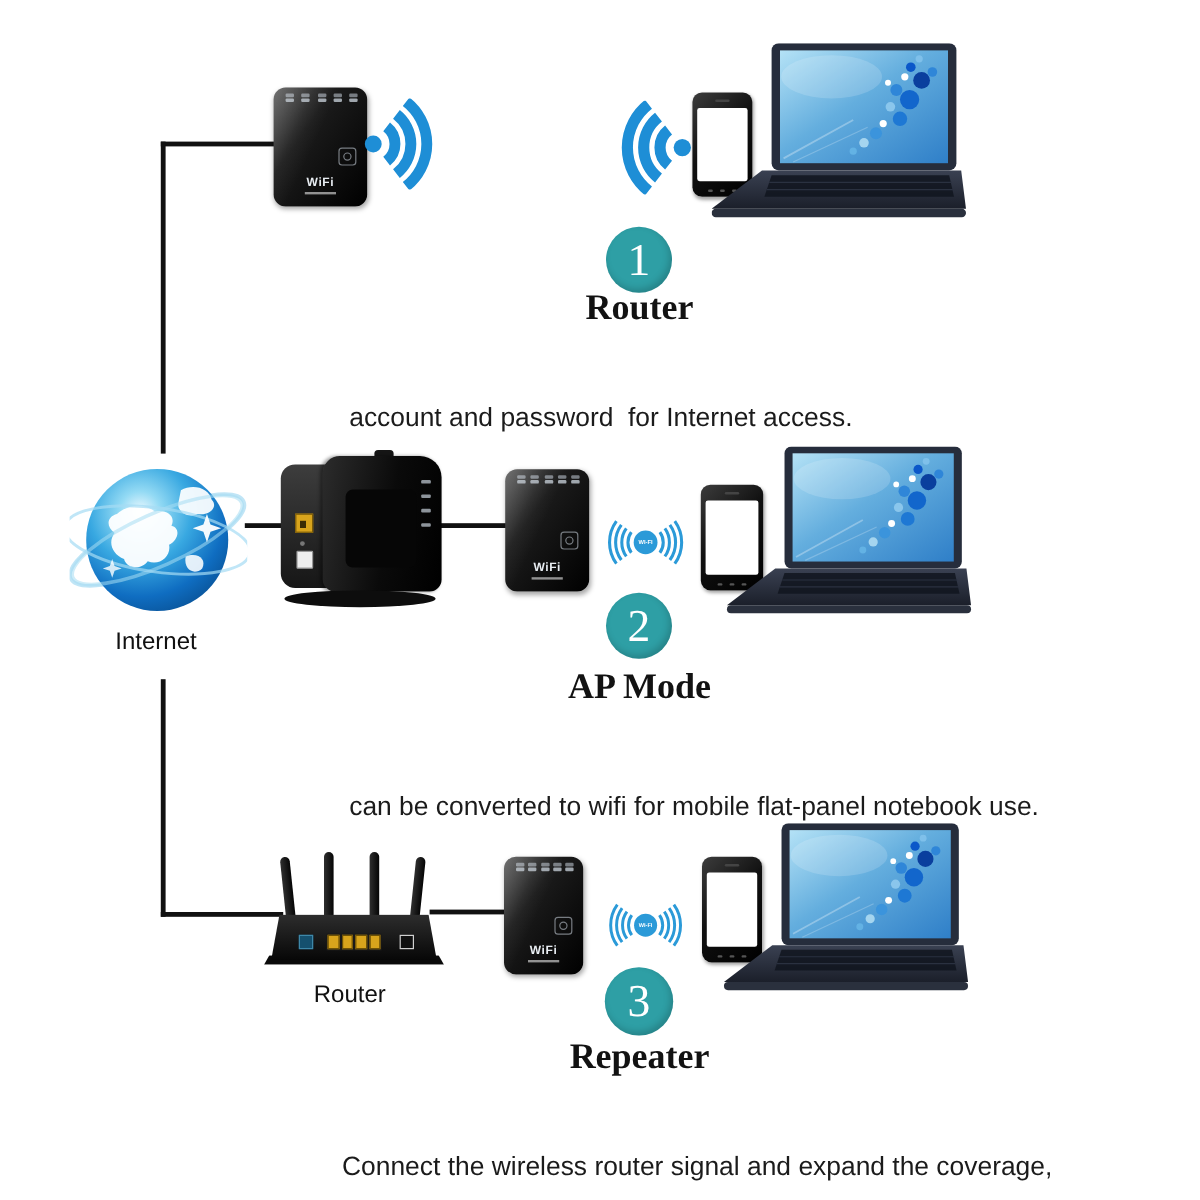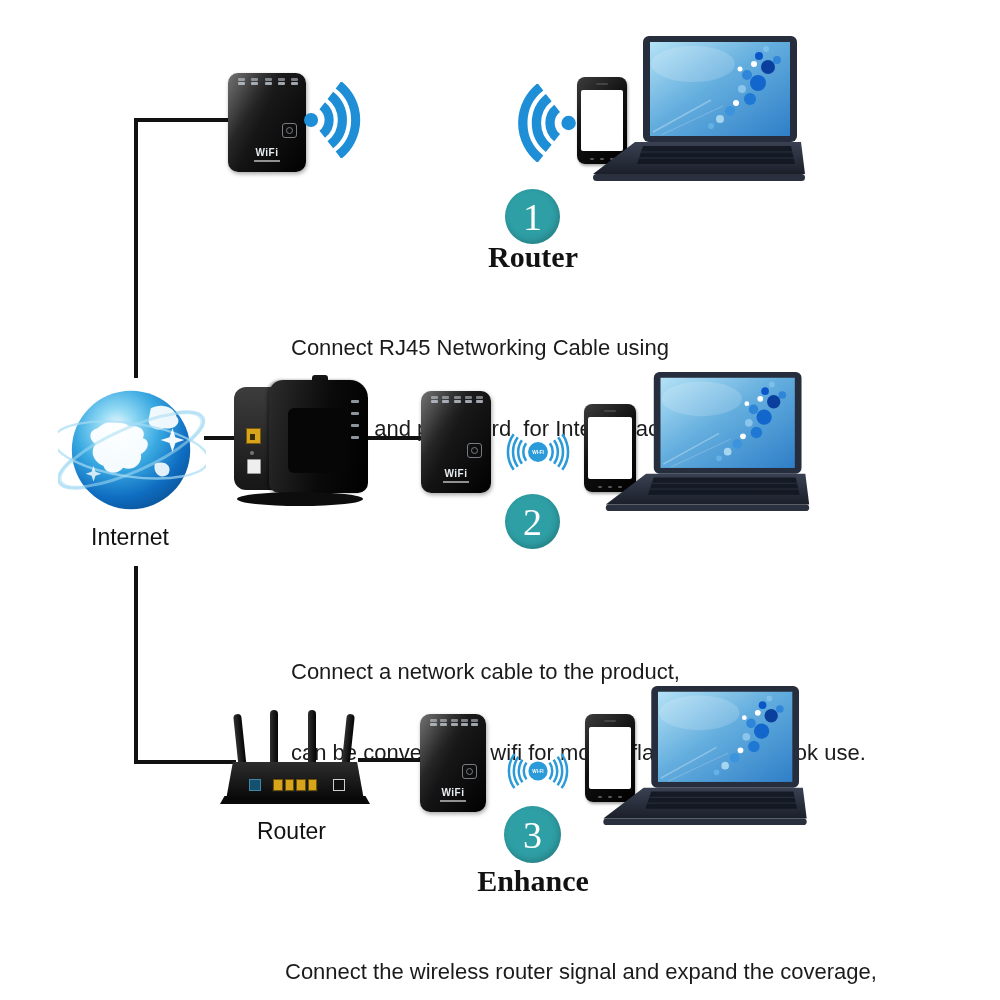--- a/index.html
+++ b/index.html
@@ -17,21 +17,21 @@
     font-family:"Liberation Serif","DejaVu Serif",serif;font-size:38px;line-height:1;
     box-shadow:inset -2px -3px 6px rgba(0,0,0,.18);}
 
   .step-title{position:absolute;text-align:center;
     font-family:"Liberation Serif","DejaVu Serif",serif;font-weight:700;
     font-size:30px;color:#121212;}
 
   .step-text{position:absolute;font-size:22px;line-height:27px;color:#1b1b1b;
     white-space:pre-wrap;}
 
-  .device-label{position:absolute;text-align:center;font-size:23px;color:#111;}
+  .device-label{position:absolute;text-align:center;font-size:20px;color:#111;}
 
   
   .extender{position:absolute;background:linear-gradient(125deg,#4a4a4a 0%,#1b1b1b 35%,#000 100%);
     border-radius:10px;box-shadow:1px 2px 4px rgba(0,0,0,.35);}
   .extender:after{content:"";position:absolute;inset:0;border-radius:10px;
     background:linear-gradient(115deg,rgba(255,255,255,.22) 0%,rgba(255,255,255,.05) 28%,transparent 45%);}
   .ext-leds{position:absolute;top:9px;left:10px;right:8px;display:flex;justify-content:space-between;}
   .ext-leds span{width:7px;height:3px;background:#9fa6ad;border-radius:1px;box-shadow:0 -4px 0 rgba(200,210,220,.55);}
   .ext-wps{position:absolute;right:9px;bottom:34%;width:13px;height:13px;border:1px solid #8a9097;
     border-radius:3px;opacity:.85;}
@@ -203,21 +203,20 @@
         <i></i>
       </div>
   </div>
   <svg class="abs" style="left:593px;top:36px;" width="212" height="148">
       <use href="#sym-laptop"></use>
     </svg>
 
   <div class="step-num" style="left:505px;top:189px;width:55px;height:55px;">1</div>
   <div class="step-title" style="left:383px;top:240px;width:300px;">Router</div>
   <div class="step-text" style="left:291px;top:280px;width:700px;">
-    <div>Connect RJ45 Networking Cable using</div>
     <div>account and password  for Internet access.</div>
   </div>
 
   <svg class="abs" style="left:58px;top:374px;" width="148" height="150">
       <use href="#sym-globe"></use>
     </svg>
   <div class="device-label" style="left:40px;top:524px;width:180px;">Internet</div>
 
   <div class="modem" style="left:234px;top:380px;width:134px;height:126px;">
     <div class="modem-knob"></div>
@@ -257,22 +256,22 @@
         <i></i>
         <i></i>
         <i></i>
       </div>
   </div>
   <svg class="abs" style="left:600px;top:372px;" width="215" height="142">
       <use href="#sym-laptop"></use>
     </svg>
 
   <div class="step-num" style="left:505px;top:494px;width:55px;height:55px;">2</div>
+  <div class="step-title" style="left:383px;top:556px;width:300px;">AP Mode</div>
   <div class="step-text" style="left:291px;top:604px;width:700px;">
-    <div>Connect a network cable to the product,</div>
     <div>can be converted to wifi for mobile flat-panel notebook use.</div>
   </div>
 
   <div class="router4" style="left:226px;top:708px;width:138px;height:104px;">
     <div class="ant" style="left:10px;height:56px;top:6px;transform:rotate(-6deg);"></div>
     <div class="ant" style="left:44px;height:60px;top:2px;"></div>
     <div class="ant" style="left:82px;height:60px;top:2px;"></div>
     <div class="ant" style="left:118px;height:56px;top:6px;transform:rotate(6deg);"></div>
     <div class="router-foot"></div>
     <div class="router-body">
@@ -309,19 +308,19 @@
         <i></i>
         <i></i>
         <i></i>
       </div>
   </div>
   <svg class="abs" style="left:598px;top:686px;" width="214" height="142">
       <use href="#sym-laptop"></use>
     </svg>
 
   <div class="step-num" style="left:504px;top:806px;width:57px;height:57px;">3</div>
-  <div class="step-title" style="left:383px;top:864px;width:300px;">Enhance</div>
+  <div class="step-title" style="left:383px;top:864px;width:300px;">Repeater</div>
   <div class="step-text" style="left:285px;top:904px;width:710px;">
     <div>Connect the wireless router signal and expand the coverage,</div>
     
   </div>
 
 </div>
 
 </body></html>

